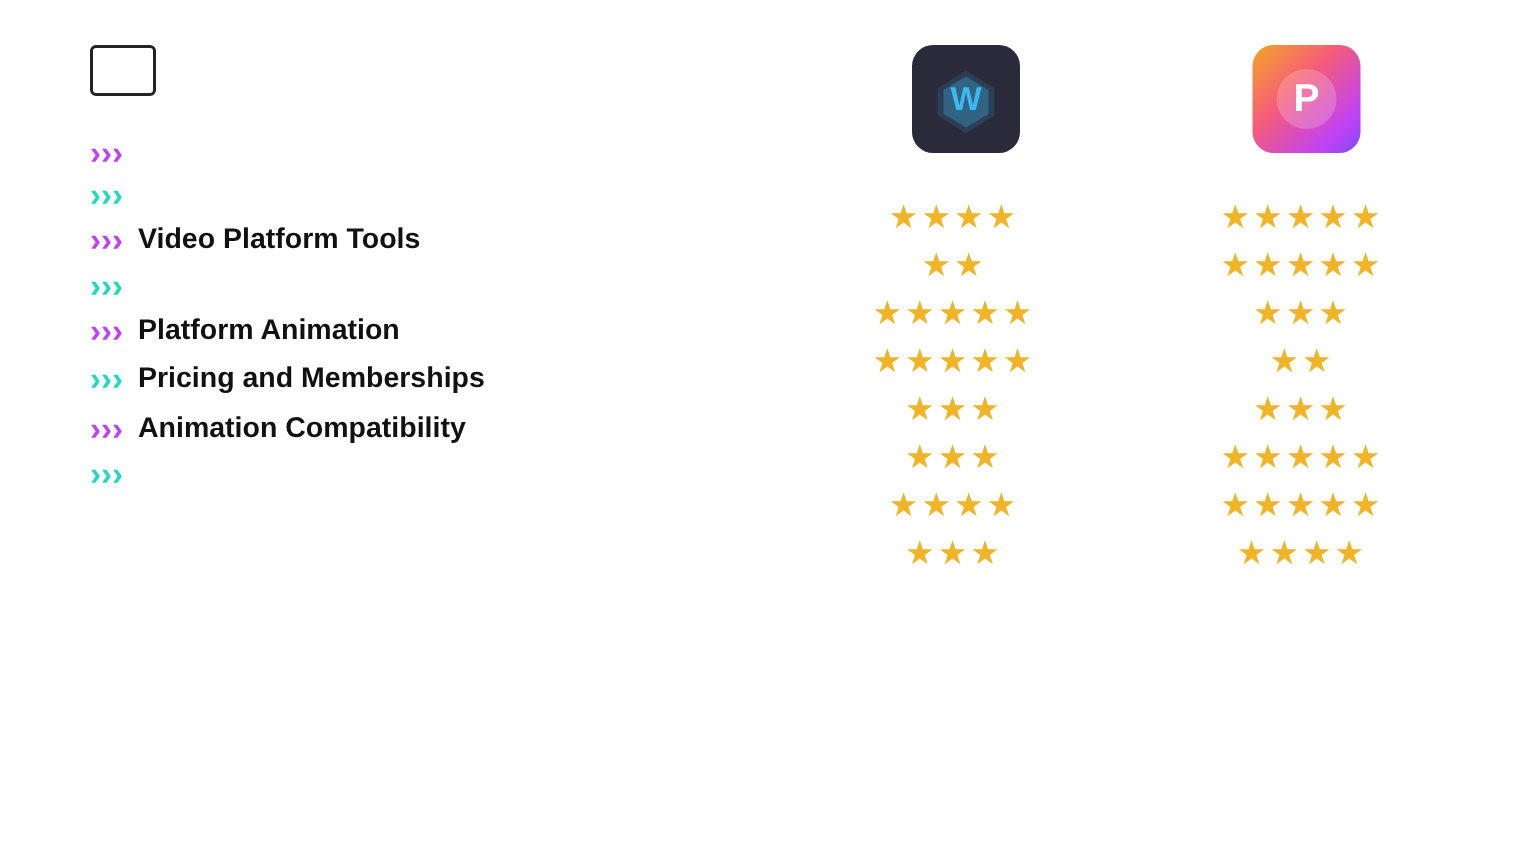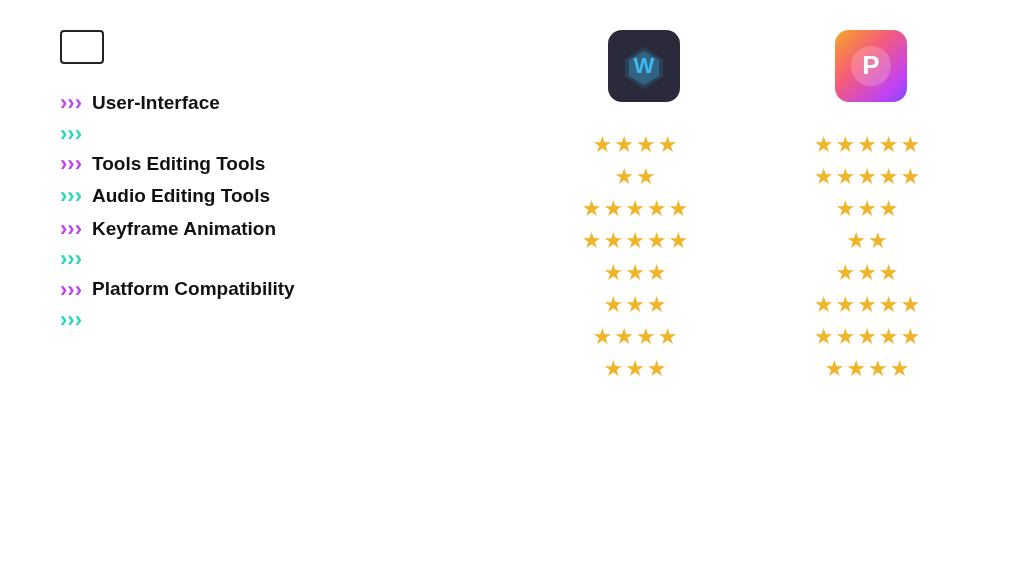--- a/index.html
+++ b/index.html
@@ -176,67 +176,66 @@
       <div class="title-line2"></div>
     </div>
 
     <ul class="feature-list" id="feature-list">
     <li class="feature-item purple">
           <div class="chevrons">
             <span class="chevron">›</span>
             <span class="chevron">›</span>
             <span class="chevron">›</span>
           </div>
-          <span>User-Interface</span>
         </li>
         <li class="feature-item teal">
           <div class="chevrons">
             <span class="chevron">›</span>
             <span class="chevron">›</span>
             <span class="chevron">›</span>
           </div>
         </li>
         <li class="feature-item purple">
           <div class="chevrons">
             <span class="chevron">›</span>
             <span class="chevron">›</span>
             <span class="chevron">›</span>
           </div>
-          <span>Tools Editing Tools</span>
+          <span>Video Platform Tools</span>
         </li>
         <li class="feature-item teal">
           <div class="chevrons">
             <span class="chevron">›</span>
             <span class="chevron">›</span>
             <span class="chevron">›</span>
           </div>
-          <span>Audio Editing Tools</span>
         </li>
         <li class="feature-item purple">
           <div class="chevrons">
             <span class="chevron">›</span>
             <span class="chevron">›</span>
             <span class="chevron">›</span>
           </div>
-          <span>Keyframe Animation</span>
+          <span>Platform Animation</span>
         </li>
         <li class="feature-item teal">
           <div class="chevrons">
             <span class="chevron">›</span>
             <span class="chevron">›</span>
             <span class="chevron">›</span>
           </div>
+          <span>Pricing and Memberships</span>
         </li>
         <li class="feature-item purple">
           <div class="chevrons">
             <span class="chevron">›</span>
             <span class="chevron">›</span>
             <span class="chevron">›</span>
           </div>
-          <span>Platform Compatibility</span>
+          <span>Animation Compatibility</span>
         </li>
         <li class="feature-item teal">
           <div class="chevrons">
             <span class="chevron">›</span>
             <span class="chevron">›</span>
             <span class="chevron">›</span>
           </div>
         </li>
       </ul>
   </div>

